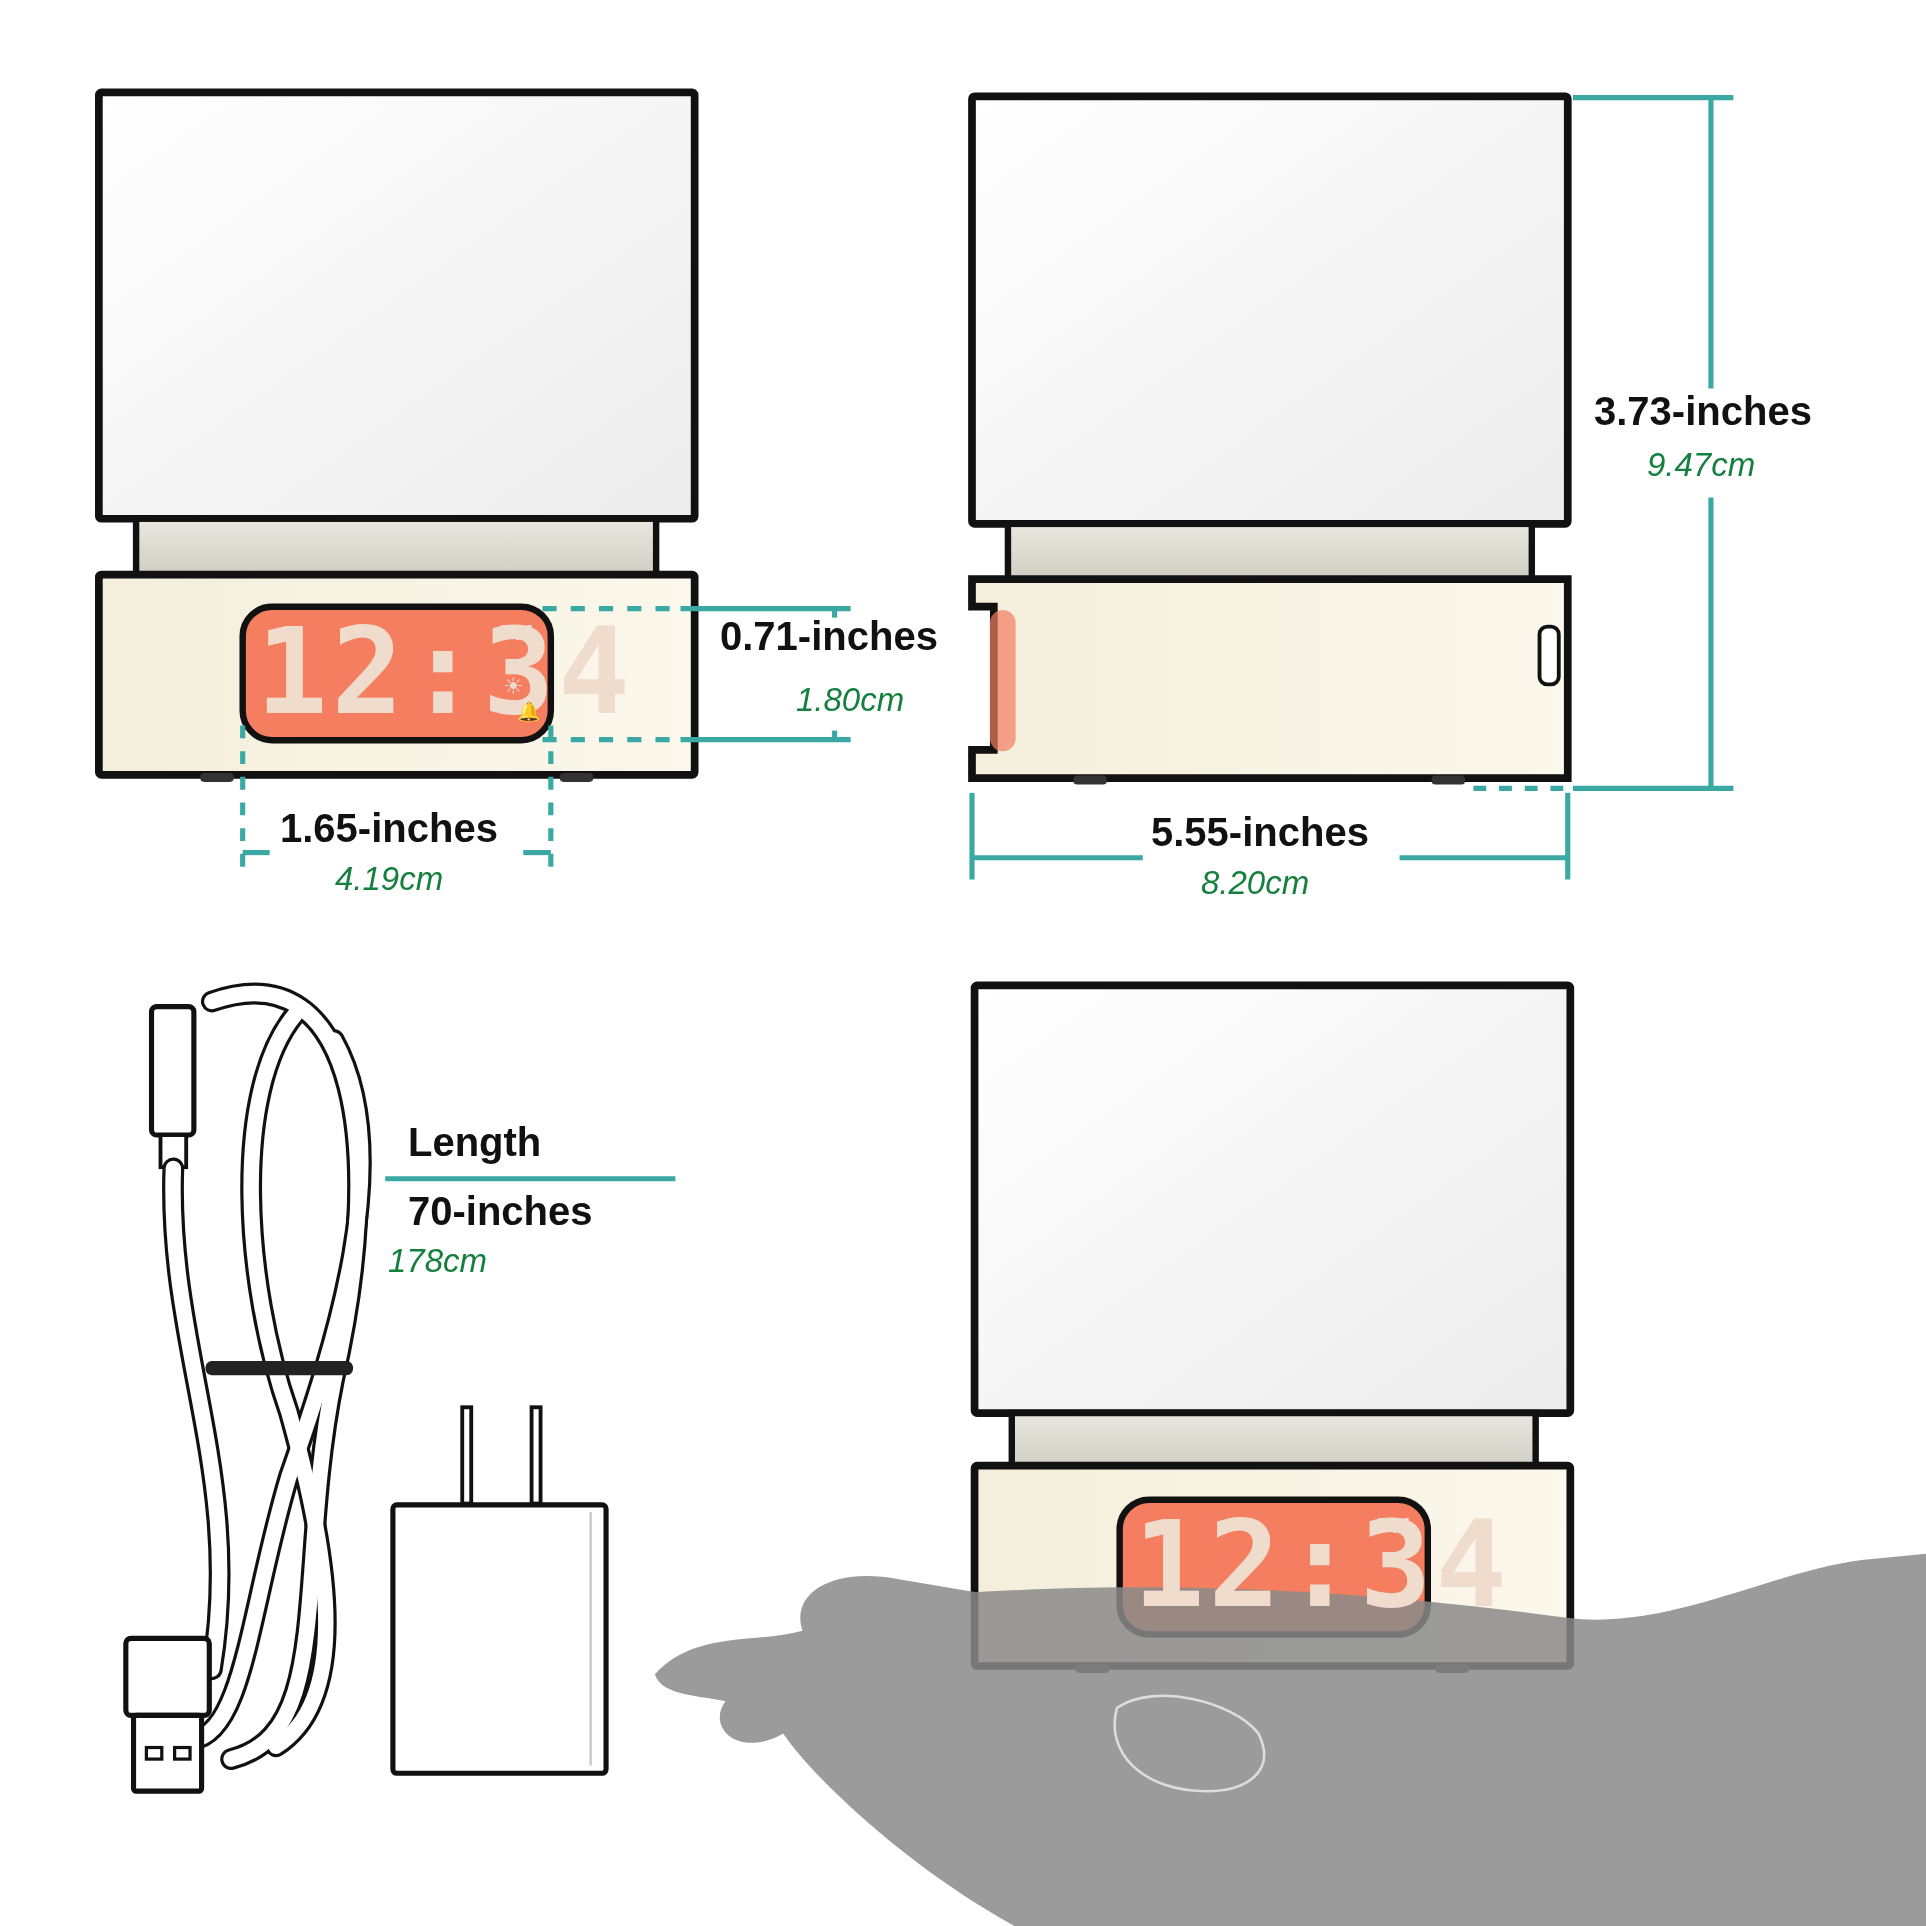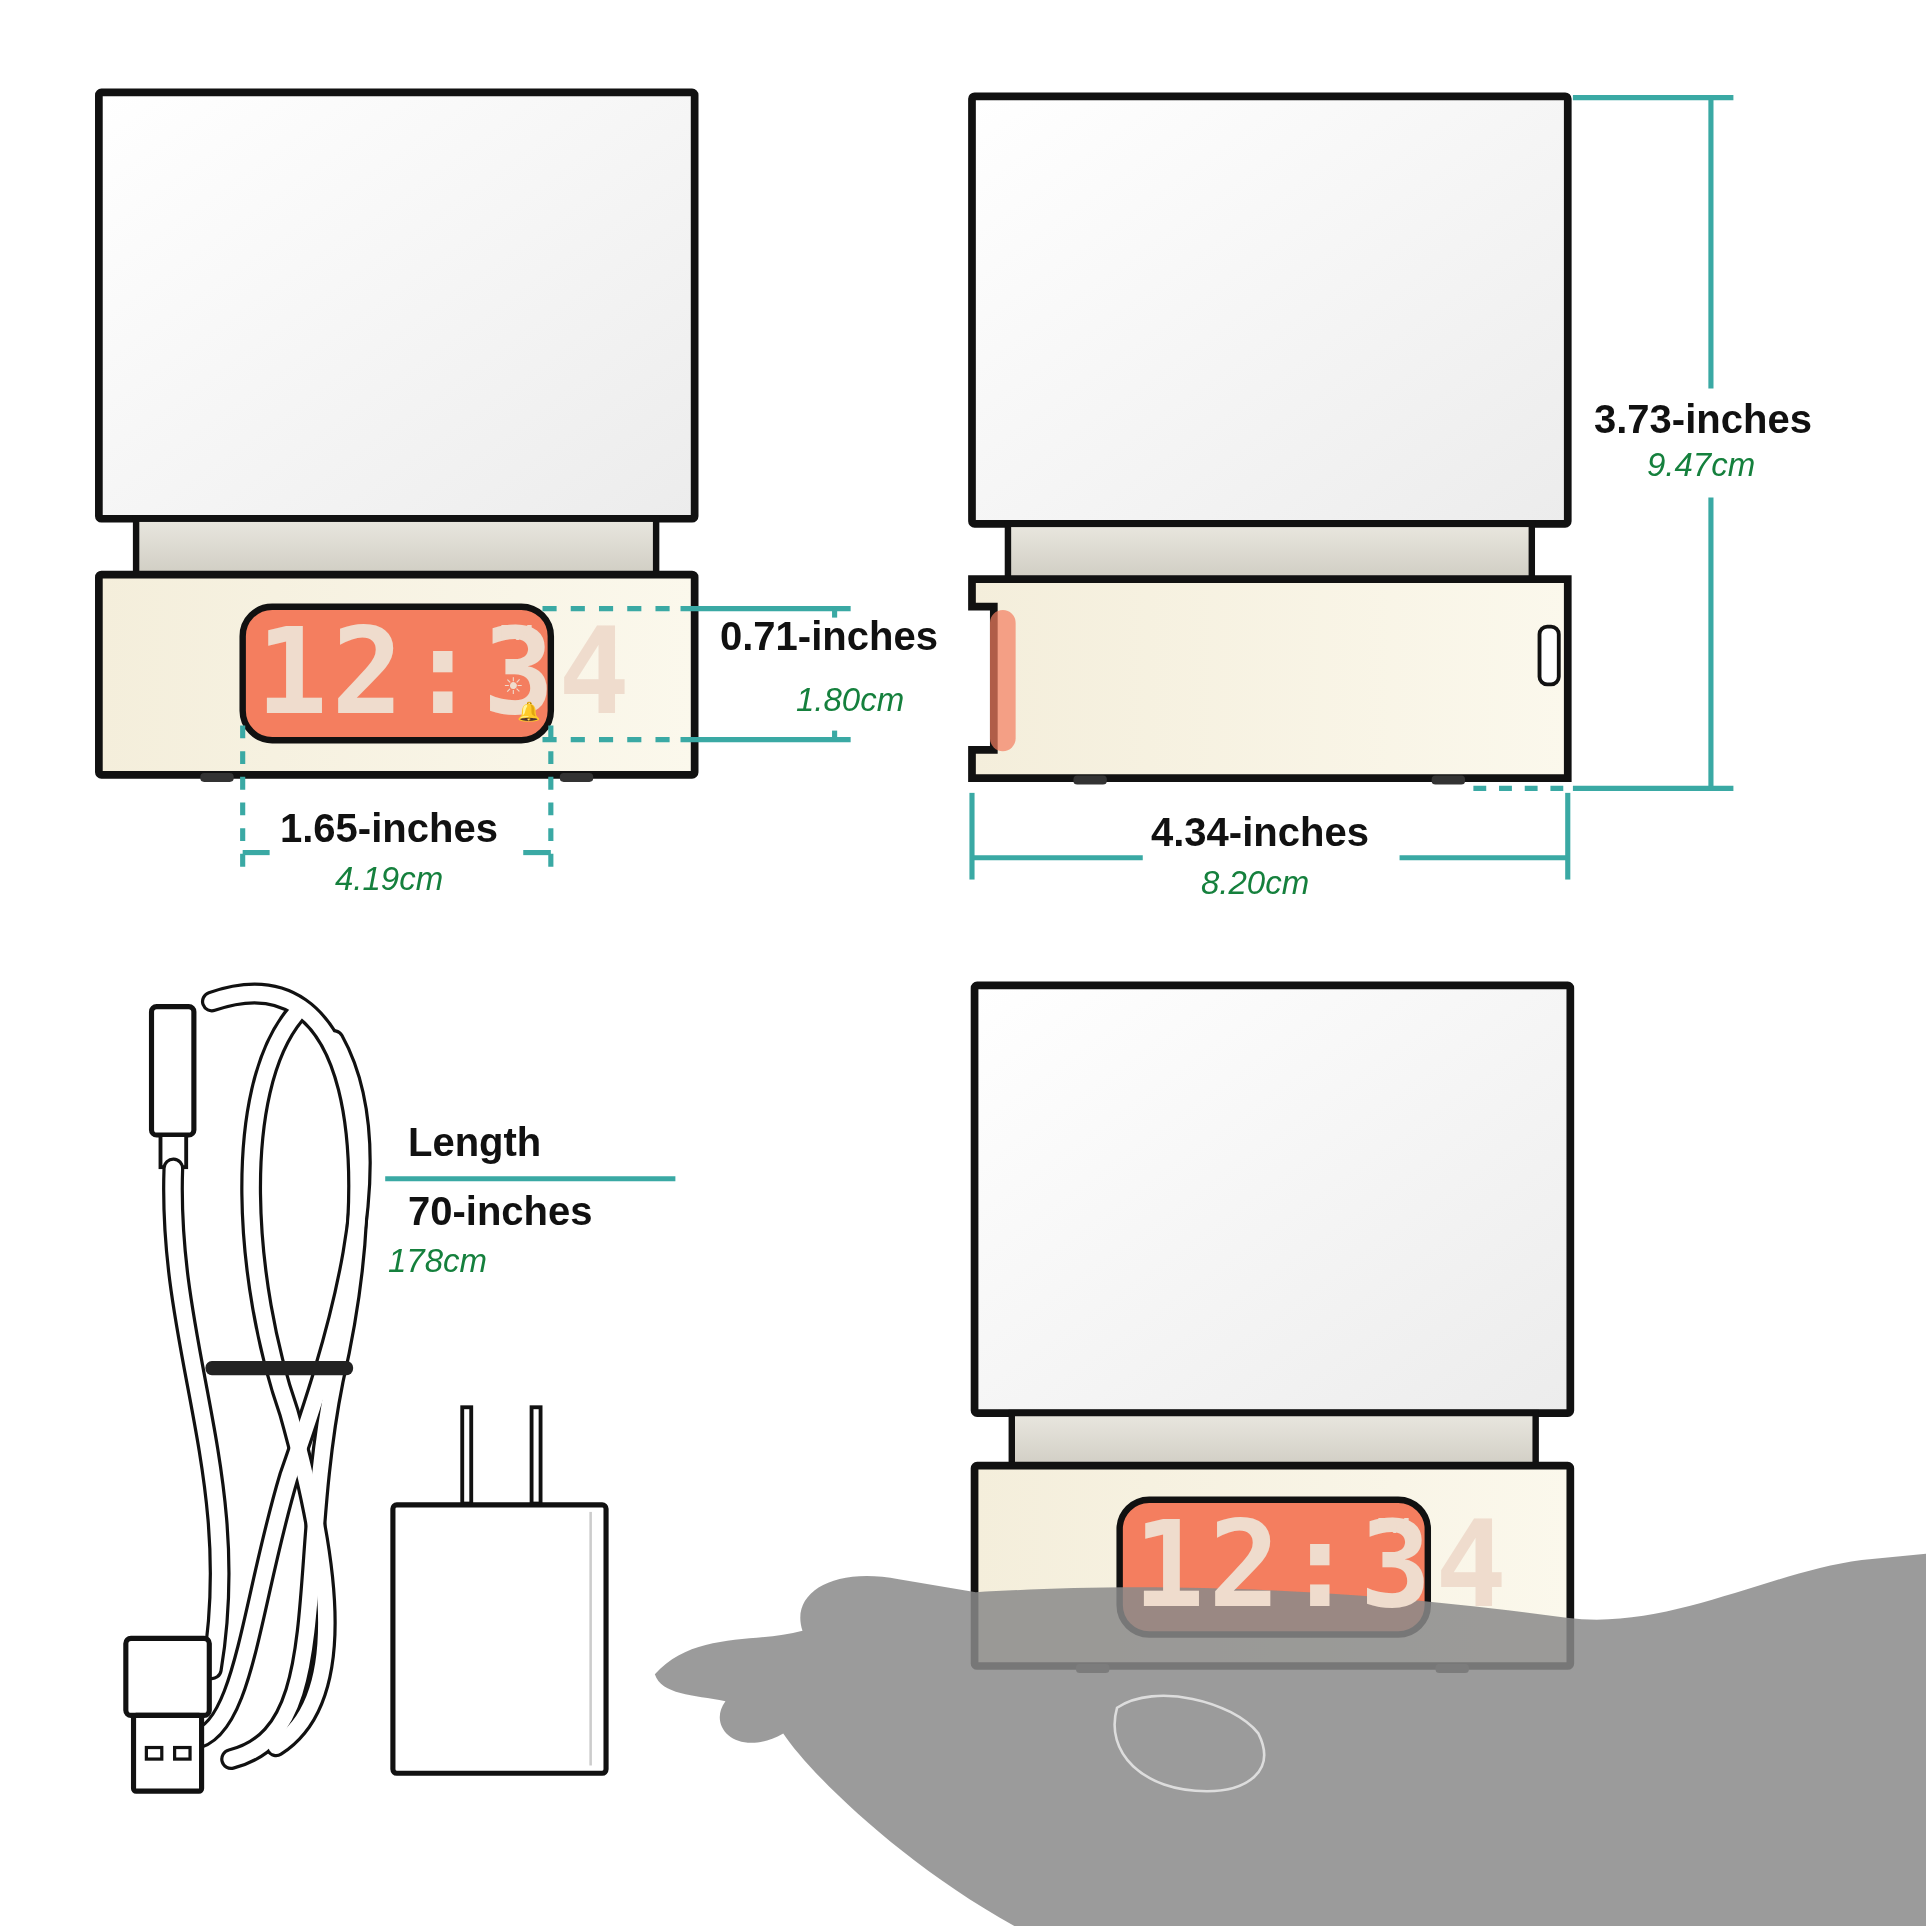--- a/index.html
+++ b/index.html
@@ -82,23 +82,23 @@
       <line x1="2665" y1="775" x2="2665" y2="1228"></line>
       <line x1="2295" y1="1228" x2="2450" y2="1228" stroke-dasharray="20 20"></line>
       <line x1="2450" y1="1228" x2="2700" y2="1228"></line>
 
       <line x1="1514" y1="1235" x2="1514" y2="1370"></line>
       <line x1="2442" y1="1235" x2="2442" y2="1370"></line>
       <line x1="1514" y1="1336" x2="1780" y2="1336"></line>
       <line x1="2180" y1="1336" x2="2442" y2="1336"></line>
     </g>
   </svg>
-  <div class="abs lbl-main" style="left:1594px;top:397px;">3.73-inches</div>
+  <div class="abs lbl-main" style="left:1594px;top:389px;">3.73-inches</div>
   <div class="abs lbl-sub" style="left:1647px;top:446px;">9.47cm</div>
-  <div class="abs lbl-main" style="left:1151px;top:810px;">4.34-inches</div>
+  <div class="abs lbl-main" style="left:1151px;top:810px;">5.55-inches</div>
   <div class="abs lbl-sub" style="left:1201px;top:864px;text-align:center;">8.20cm</div>
 </div>
 
 <div>
   <svg width="1926" height="1926" viewBox="0 0 3000 3000">
 
     <rect x="236" y="1568" width="66" height="200" rx="8" fill="#fff" stroke="#111" stroke-width="8"></rect>
     <rect x="250" y="1768" width="40" height="50" fill="#fff" stroke="#111" stroke-width="6"></rect>
 
     <g fill="none" stroke="#111" stroke-width="34" stroke-linecap="round">

